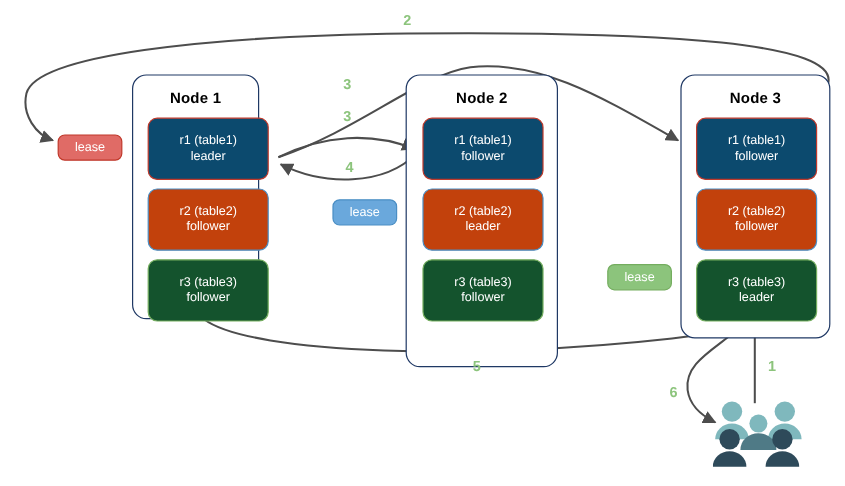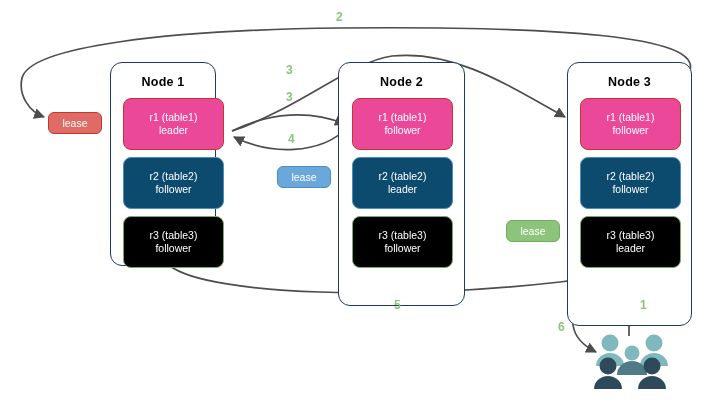--- a/index.html
+++ b/index.html
@@ -49,23 +49,23 @@
     display: flex;
     flex-direction: column;
     align-items: center;
     justify-content: center;
     color: #ffffff;
     font-size: 10.5px;
     line-height: 13px;
     text-align: center;
   }
   .replica .ln { display: block; }
-  .rep-red   { background: #ec4899; border: 1.5px solid #c0392b; }
-  .rep-blue  { background: #0c4a6e; border: 1.5px solid #4a8ec4; }
-  .rep-green { background: #000000; border: 1.5px solid #74ad5f; }
+  .rep-red   { background: #0c4a6e; border: 1.5px solid #c0392b; }
+  .rep-blue  { background: #c2410c; border: 1.5px solid #4a8ec4; }
+  .rep-green { background: #14532d; border: 1.5px solid #74ad5f; }
 
   .lease {
     position: absolute;
     box-sizing: border-box;
     border-radius: 6px;
     display: flex;
     align-items: center;
     justify-content: center;
     color: #ffffff;
     font-size: 10.5px;
@@ -145,21 +145,21 @@
       <span class="ln">r2 (table2)</span>
       <span class="ln">leader</span>
     </div>
 
     <div class="replica rep-green" style="left:13px; top:153px; width:101px; height:52px;">
       <span class="ln">r3 (table3)</span>
       <span class="ln">follower</span>
     </div>
   </div>
 
-  <div class="node-box" style="left:567px; top:62px; width:125px; height:264px;">
+  <div class="node-box" style="left:567px; top:62px; width:125px; height:220px;">
     <div class="node-title" style="top:12px;">Node 3</div>
 
     <div class="replica rep-red" style="left:12px; top:35px; width:101px; height:52px;">
       <span class="ln">r1 (table1)</span>
       <span class="ln">follower</span>
     </div>
 
     <div class="replica rep-blue" style="left:12px; top:94px; width:101px; height:52px;">
       <span class="ln">r2 (table2)</span>
       <span class="ln">follower</span>

